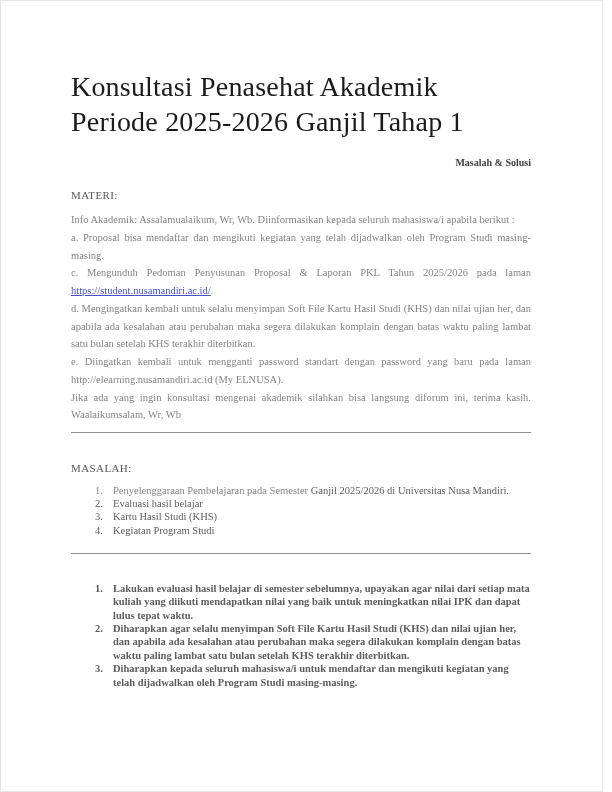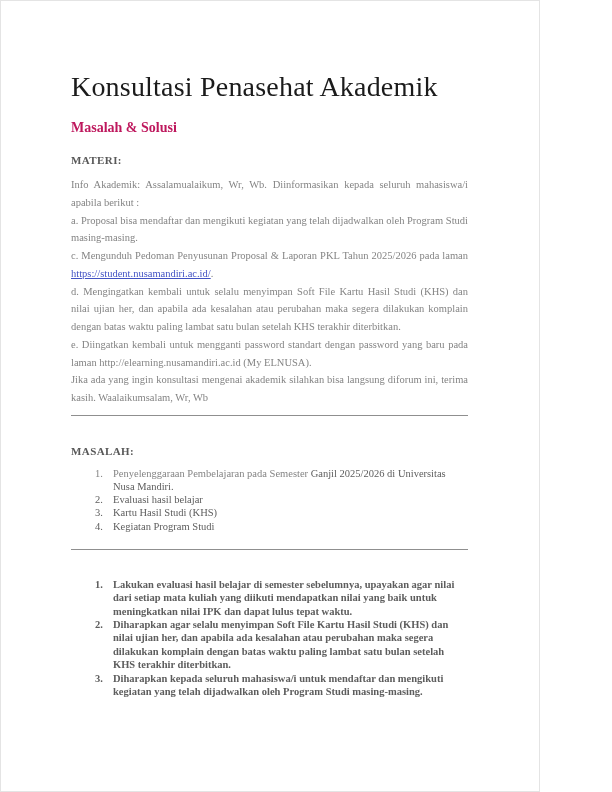--- a/index.html
+++ b/index.html
@@ -2,51 +2,51 @@
 <html><head>
 <meta charset="utf-8">
 <style>
   html, body {
     margin: 0;
     padding: 0;
     background: #ffffff;
   }
   .page {
     position: relative;
-    width: 540px;
+    width: 603px;
     height: 792px;
     box-sizing: border-box;
     background: #ffffff;
     border: 1px solid #e4e4e4;
     padding: 68px 71px 0 70px;
     font-family: "Liberation Serif", "DejaVu Serif", serif;
     overflow: hidden;
   }
   .doc-title {
     margin: 0 0 15px 0;
     font-size: 28px;
     line-height: 35px;
     font-weight: normal;
     color: #1b1b1b;
     letter-spacing: 0.2px;
   }
   .doc-title .tline { display: block; }
   .doc-subtitle {
     margin: 0 0 17px 0;
-    text-align: left;
-    font-size: 14px;
+    text-align: right;
+    font-size: 10px;
     line-height: 17px;
     font-weight: bold;
-    color: #be185d;
+    color: #404040;
   }
   .shead {
     margin: 0 0 9px 0;
     font-size: 11px;
     line-height: 14px;
-    font-weight: bold;
+    font-weight: normal;
     color: #595959;
     letter-spacing: 0.4px;
   }
   .bodytext p {
     margin: 0;
     font-size: 10.5px;
     line-height: 17.75px;
     text-align: justify;
     color: #848484;
   }
@@ -101,20 +101,21 @@
     color: #5d5d5d;
   }
 </style>
 </head>
 <body>
 
 <div class="page">
 
   <h1 class="doc-title">
     <span class="tline">Konsultasi Penasehat Akademik</span>
+    <span class="tline">Periode 2025-2026 Ganjil Tahap 1</span>
   </h1>
 
   <div class="doc-subtitle">Masalah &amp; Solusi</div>
 
   <div class="section bodytext">
     <div class="shead">MATERI:</div>
     <p>Info Akademik: Assalamualaikum, Wr, Wb. Diinformasikan kepada seluruh mahasiswa/i apabila berikut :</p>
     <p>a. Proposal bisa mendaftar dan mengikuti kegiatan yang telah dijadwalkan oleh Program Studi masing-masing.</p>
     <p><span>c. Mengunduh Pedoman Penyusunan Proposal &amp; Laporan PKL Tahun 2025/2026 pada laman </span><a class="doc-link">https://student.nusamandiri.ac.id/</a><span>.</span></p>
     <p>d. Mengingatkan kembali untuk selalu menyimpan Soft File Kartu Hasil Studi (KHS) dan nilai ujian her, dan apabila ada kesalahan atau perubahan maka segera dilakukan komplain dengan batas waktu paling lambat satu bulan setelah KHS terakhir diterbitkan.</p>

